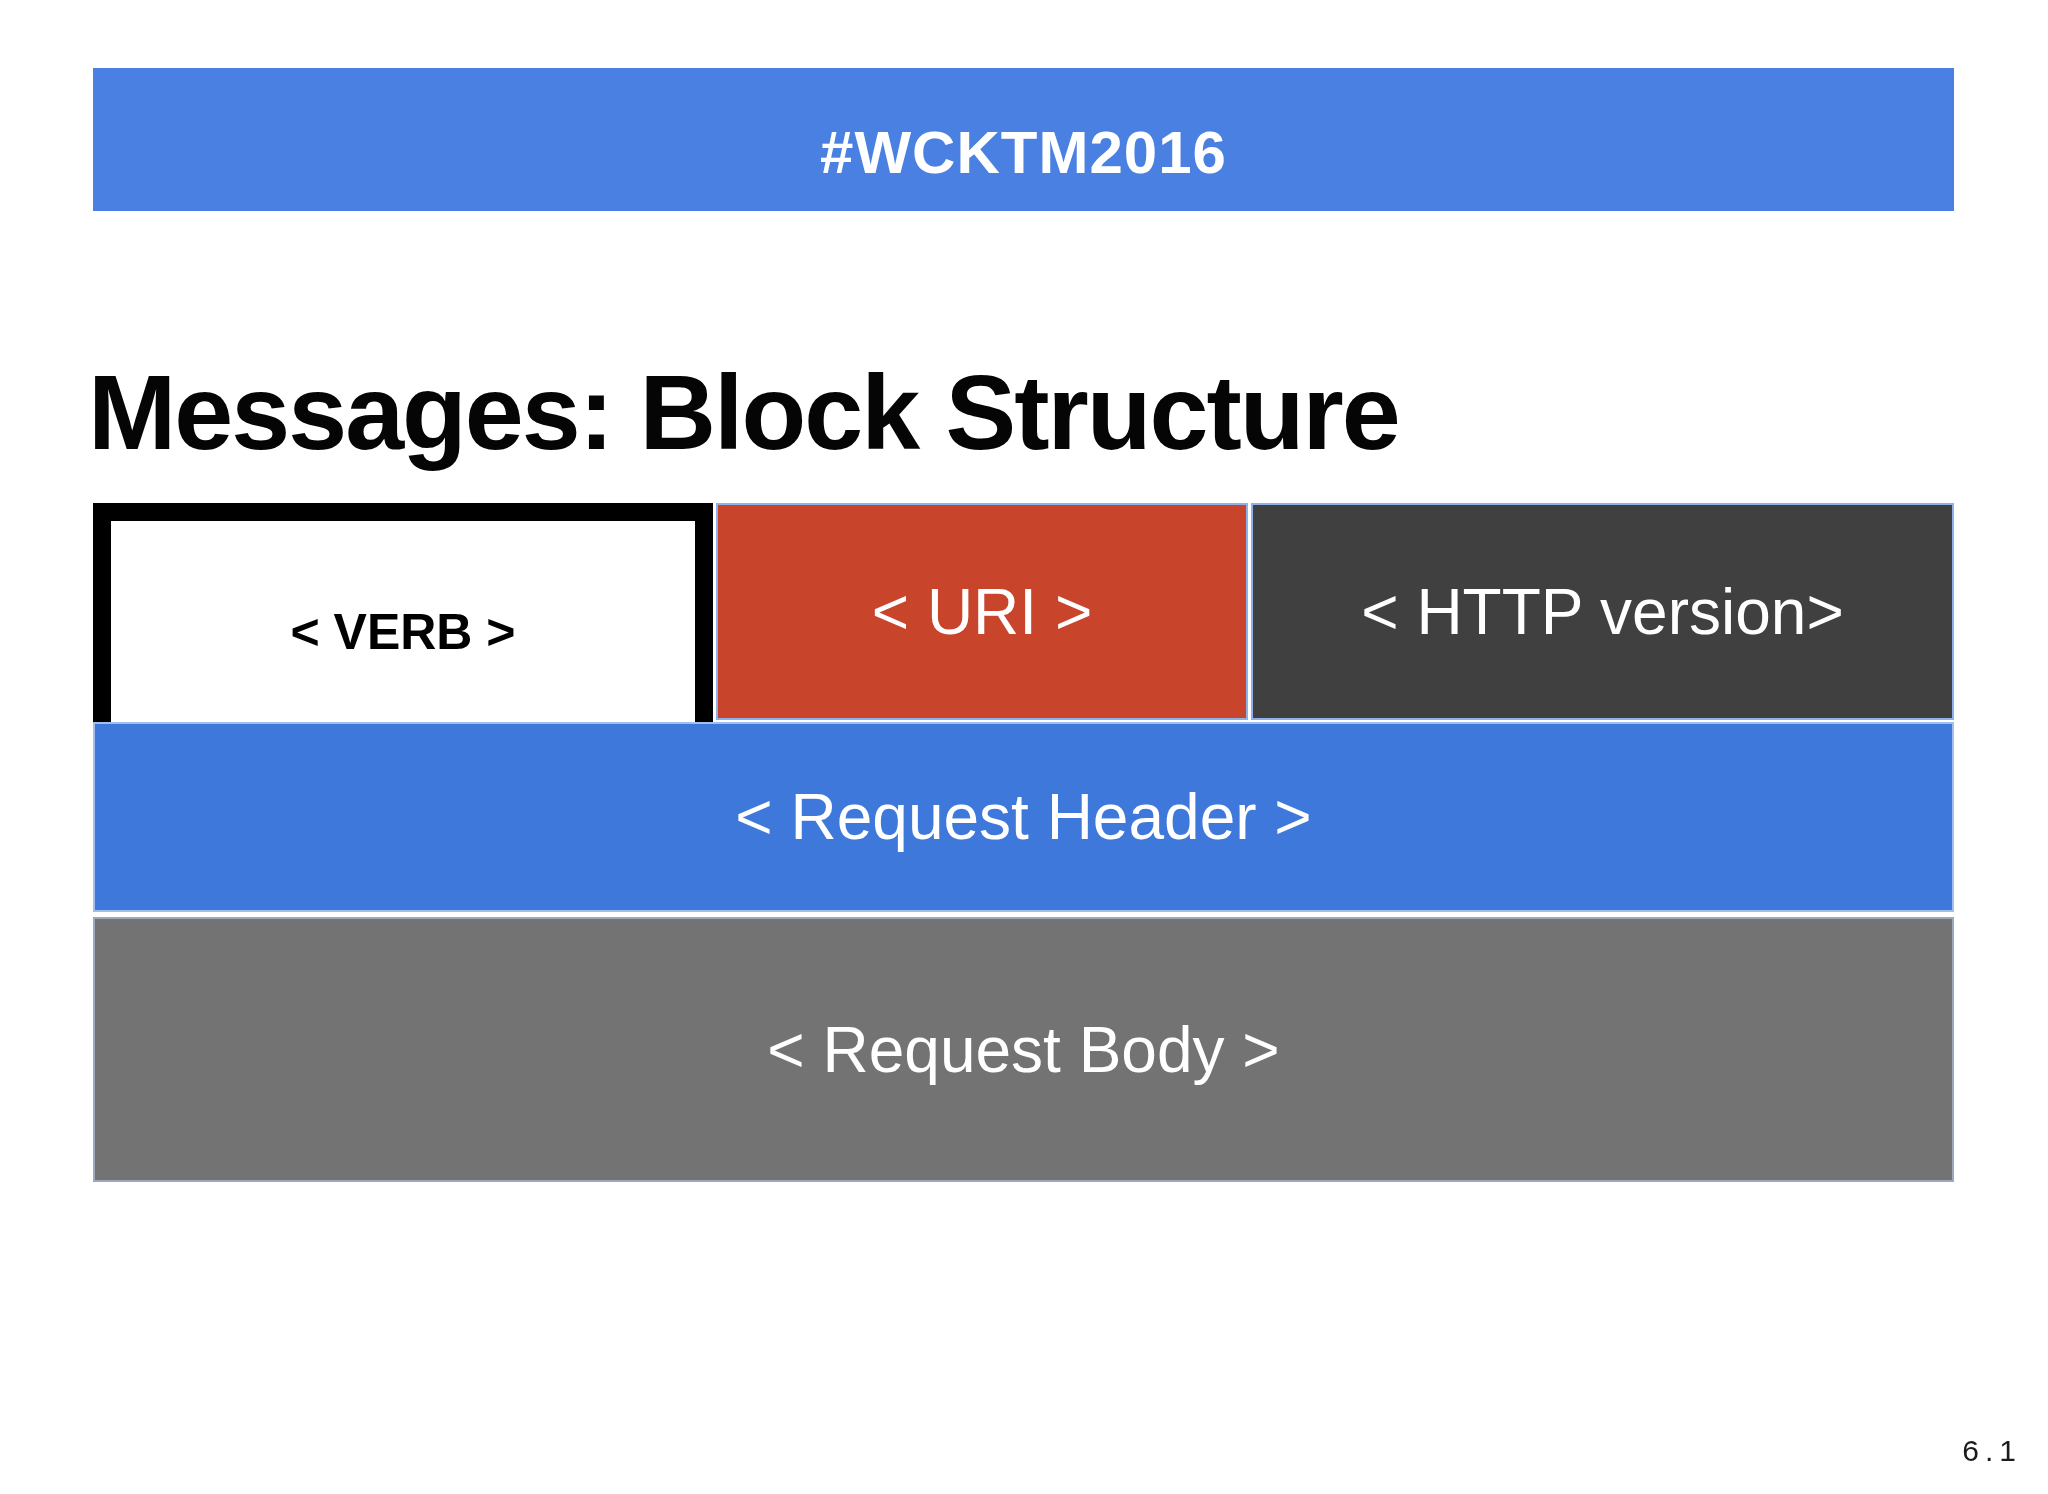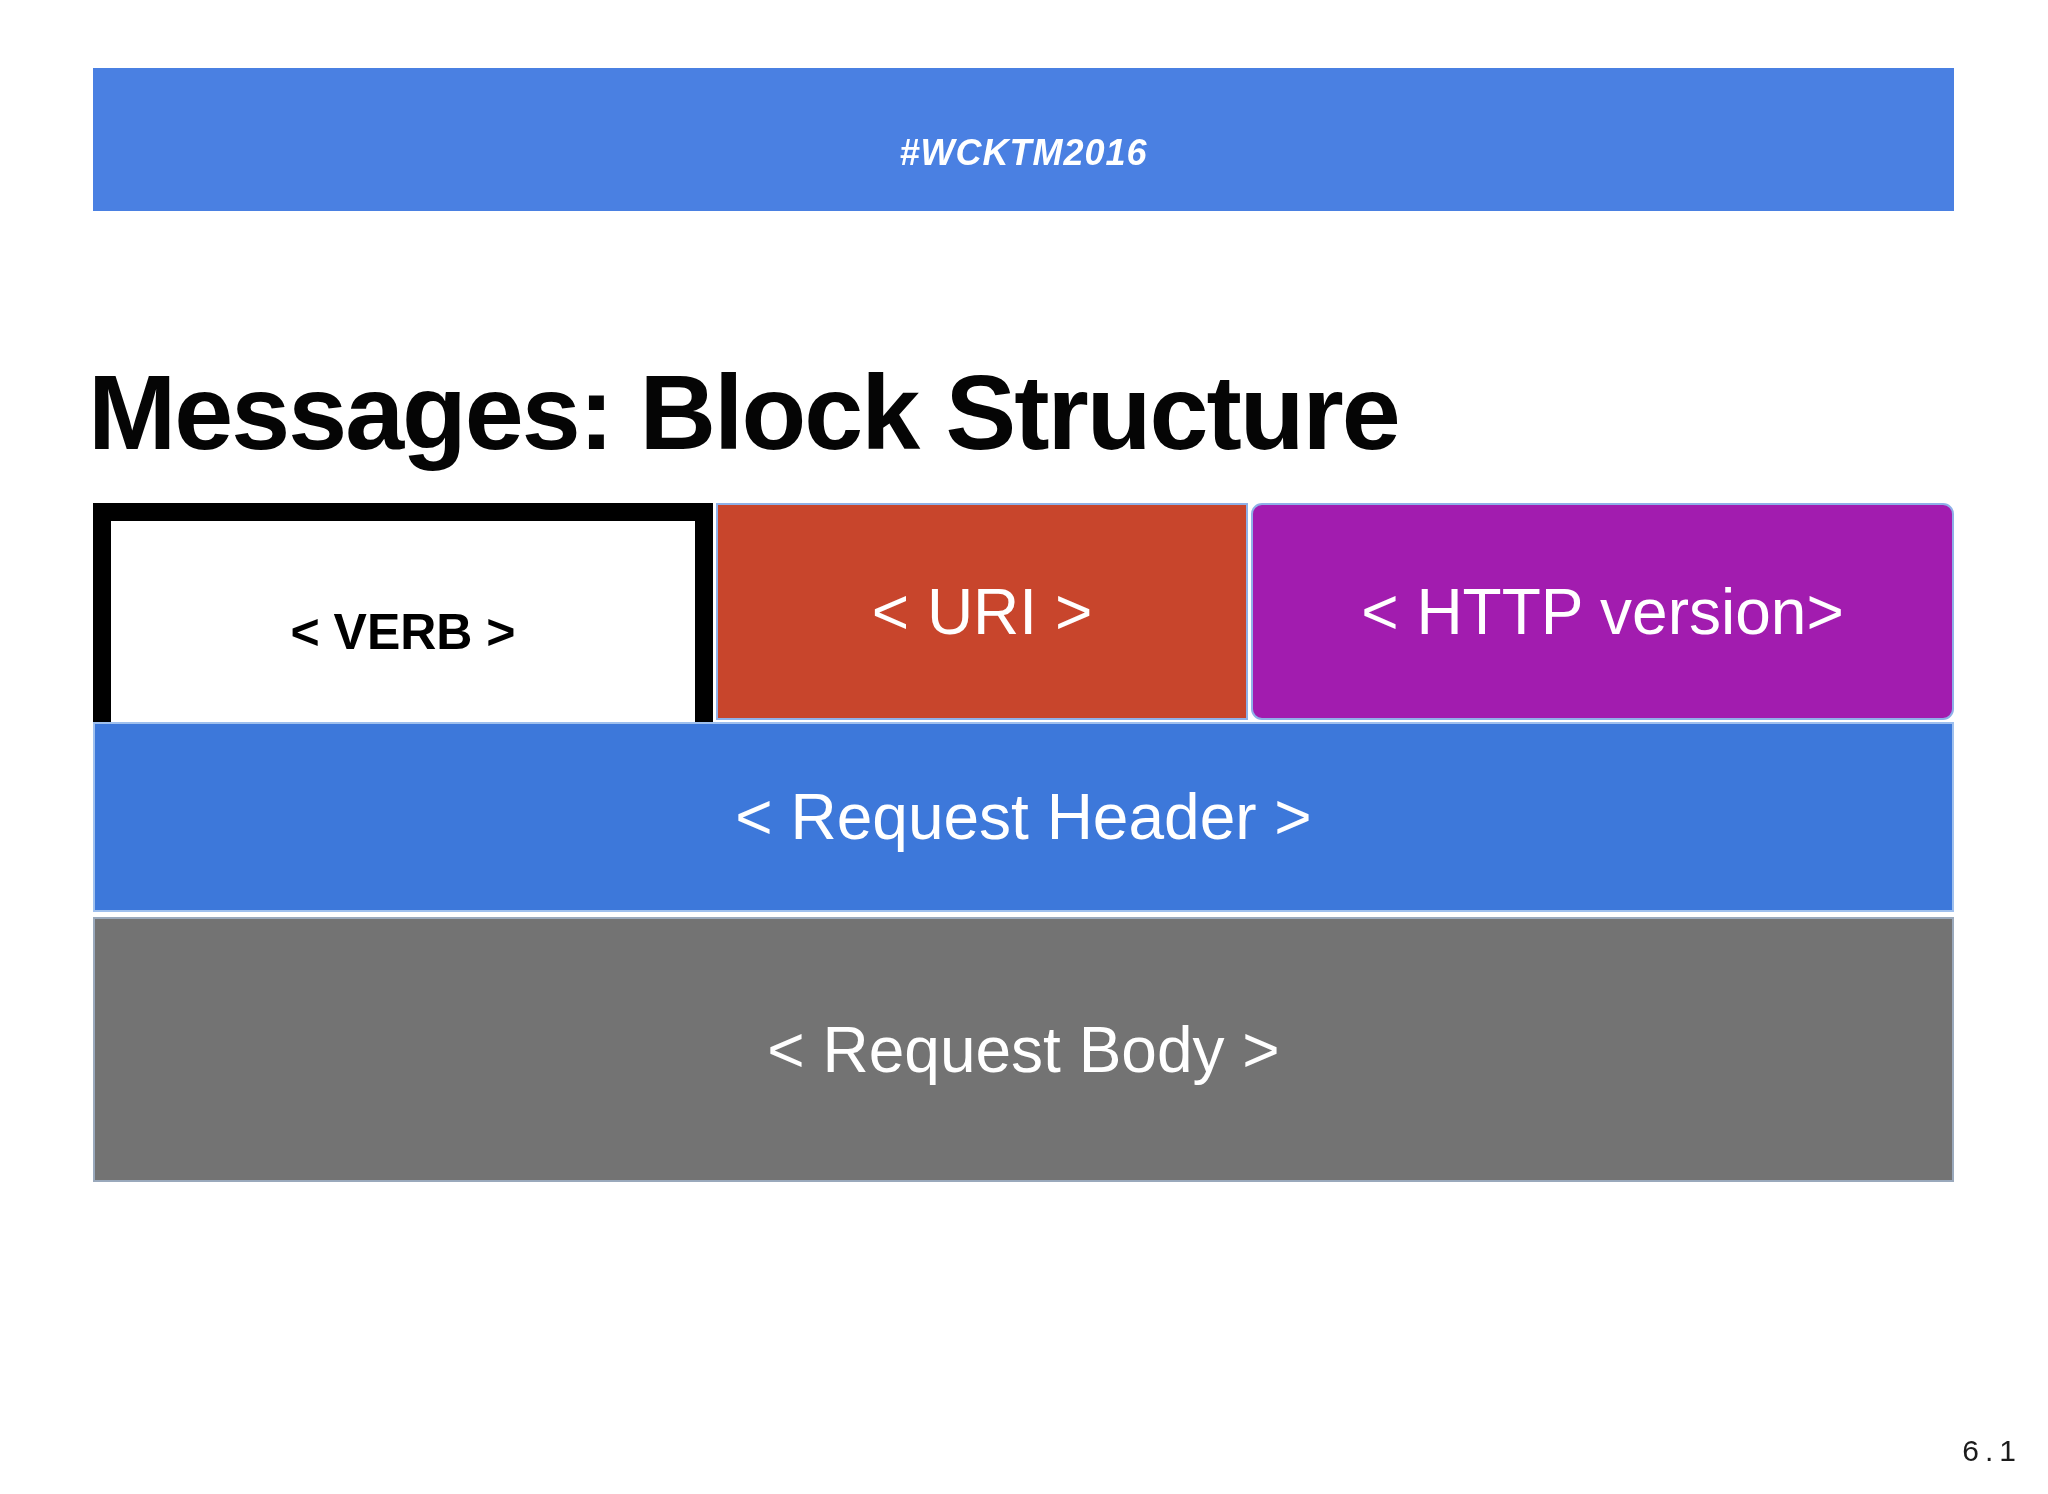--- a/index.html
+++ b/index.html
@@ -23,23 +23,22 @@
     height: 143px;
     box-sizing: border-box;
     display: flex;
     align-items: center;
     justify-content: center;
     padding-top: 26px;
   }
   .banner-text {
     color: #ffffff;
     font-weight: bold;
-    font-size: 36px;
+    font-size: 60px;
     letter-spacing: 1px;
-    font-style: italic;
   }
   .slide-title {
     position: absolute;
     left: 88px;
     top: 352px;
     width: 1900px;
     font-size: 106px;
     font-weight: bold;
     color: #050505;
     letter-spacing: -2px;
@@ -121,21 +120,21 @@
   <div class="slide-title">Messages: Block Structure</div>
 
   <div class="block verb-block">
     <span class="verb-label">&lt; VERB &gt;</span>
   </div>
 
   <div class="block uri-block" style="background-color: rgb(200, 69, 44);">
     <span class="block-label">&lt; URI &gt;</span>
   </div>
 
-  <div class="block http-version-block" style="background-color: #a21caf; border-radius: 11px;">
+  <div class="block http-version-block" style="background-color: #404040;">
     <span class="block-label">&lt; HTTP version&gt;</span>
   </div>
 
   <div class="block request-header-block" style="background-color: rgb(61, 120, 218);">
     <span class="block-label">&lt; Request Header &gt;</span>
   </div>
 
   <div class="block request-body-block" style="background-color: #737373;">
     <span class="block-label">&lt; Request Body &gt;</span>
   </div>

